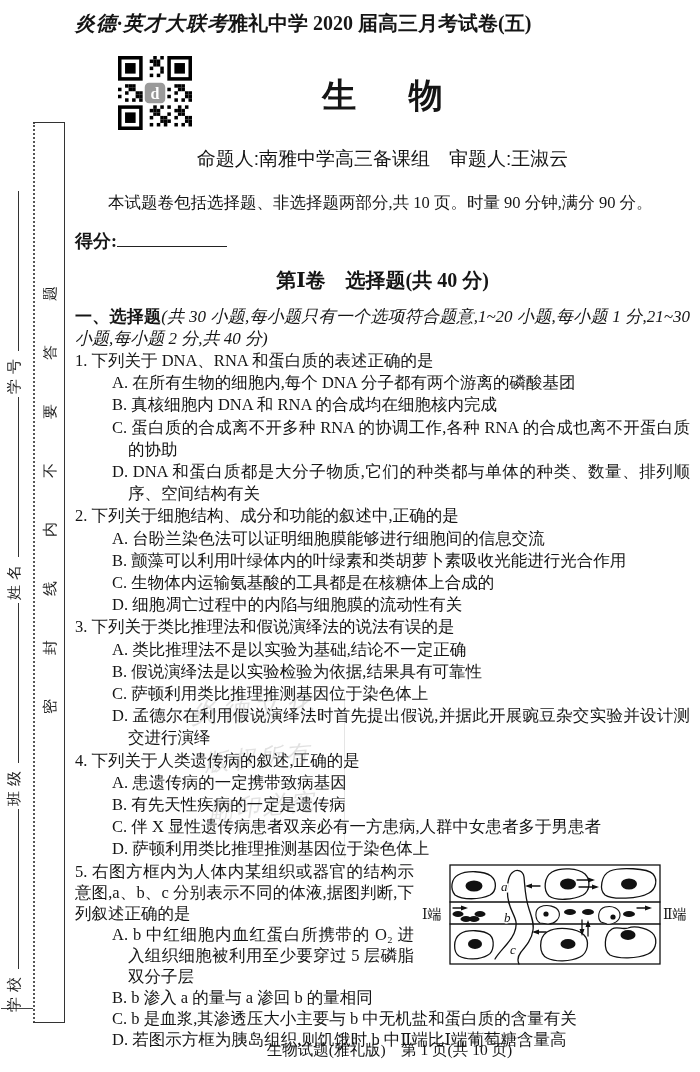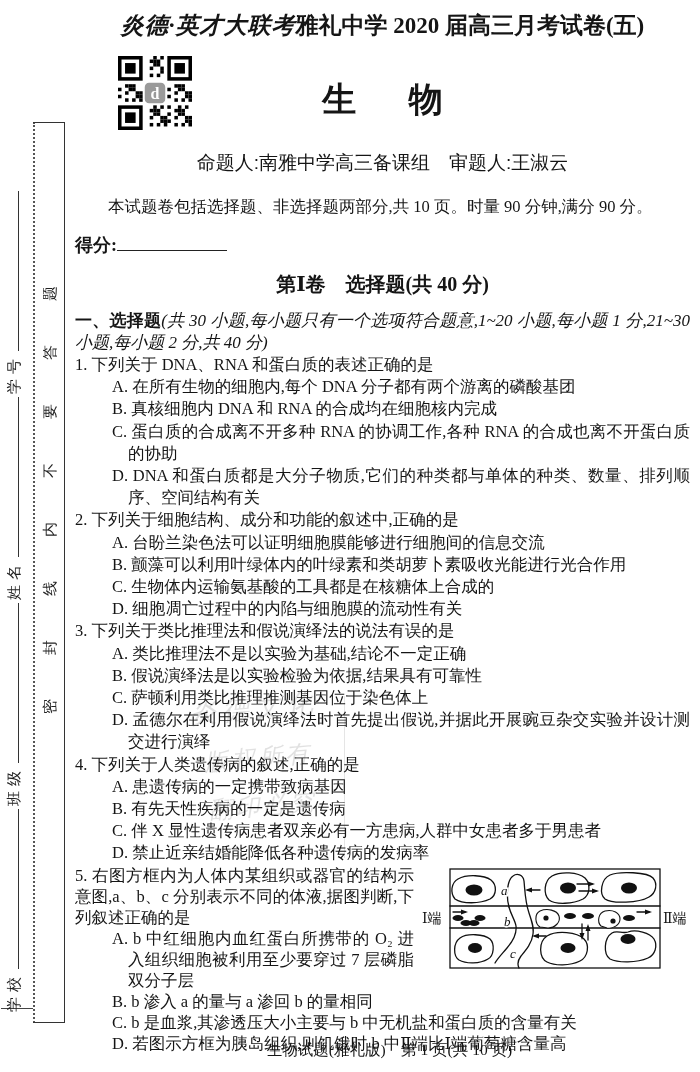--- a/index.html
+++ b/index.html
@@ -25,21 +25,21 @@
   
   .watermark{position:absolute;left:178px;top:690px;width:160px;text-align:center;
         color:rgba(70,70,70,0.16);transform:rotate(-5deg);pointer-events:none;
         font-style:italic;z-index:0;}
   .wm1{font-size:27px;letter-spacing:5px;}
   .wm2,.wm3{font-size:24px;letter-spacing:3px;margin-top:16px;}
   .wm-line{position:absolute;left:344px;top:696px;height:162px;border-left:1px solid rgba(0,0,0,0.10);}
 
   
   .content{position:absolute;left:75px;top:10px;width:615px;z-index:1;}
-  .title{margin:0;text-align:center;font-size:23px;font-weight:bold;white-space:nowrap;}
+  .title{margin:0;text-align:left;font-size:20px;font-weight:bold;white-space:nowrap;}
   .title-brand{font-style:italic;font-weight:900;letter-spacing:1px;}
   .qr{position:absolute;left:118px;top:56px;width:74px;height:74px;z-index:2;}
   .subject{margin:36px 0 0;text-align:center;font-size:34px;font-weight:bold;
            letter-spacing:1.55em;text-indent:1.55em;}
   .setters{margin:27px 0 0;text-align:center;font-size:19px;font-weight:normal;
            font-family:"Liberation Sans","DejaVu Sans",sans-serif;}
   .notice{margin:20px 0 0;font-size:16.5px;text-indent:2em;}
   .score{margin:15px 35px 0 0;text-align:left;font-size:18px;font-weight:bold;}
   .score-line{display:inline-block;width:110px;height:16px;border-bottom:1.5px solid #222;}
   .section-title{margin:14px 0 0;text-align:center;font-size:20px;font-weight:bold;}
@@ -211,21 +211,21 @@
       <div class="opt">B. 假说演绎法是以实验检验为依据,结果具有可靠性</div>
       <div class="opt">C. 萨顿利用类比推理推测基因位于染色体上</div>
       <div class="opt">D. 孟德尔在利用假说演绎法时首先提出假说,并据此开展豌豆杂交实验并设计测交进行演绎</div>
     </div>
 
     <div class="q">
       <div class="stem"><span>4.</span> <span>下列关于人类遗传病的叙述,正确的是</span></div>
       <div class="opt">A. 患遗传病的一定携带致病基因</div>
       <div class="opt">B. 有先天性疾病的一定是遗传病</div>
       <div class="opt">C. 伴 X 显性遗传病患者双亲必有一方患病,人群中女患者多于男患者</div>
-      <div class="opt">D. 禁止近亲结婚能降低各种遗传病的发病率</div>
+      <div class="opt">D. 萨顿利用类比推理推测基因位于染色体上</div>
     </div>
 
     <div class="q q5">
       <div class="figwrap">
         <svg width="268" height="108" viewBox="0 0 268 108">
           <text x="0" y="57" font-size="14" fill="#111">Ⅰ端</text>
           <text x="241" y="57" font-size="14" fill="#111">Ⅱ端</text>
           <g fill="none" stroke="#111" stroke-width="1.3" stroke-linecap="round">
             <rect x="28" y="3" width="210" height="99"></rect>
             <line x1="28" y1="40" x2="238" y2="40"></line>
@@ -285,21 +285,21 @@
             <polygon points="166,58 163.5,65 168.5,65"></polygon>
           </g>
           <g fill="#111" font-size="13" class="fig-lab" style="paint-order:stroke;stroke:#fff;stroke-width:3;">
             <text x="79" y="29">a</text>
             <text x="82" y="60">b</text>
             <text x="88" y="92">c</text>
           </g>
         </svg>
       </div>
       <div class="stem"><span>5.</span> <span>右图方框内为人体内某组织或器官的结构示意图,a、b、c 分别表示不同的体液,据图判断,下列叙述正确的是</span></div>
-      <div class="opt">A. b 中红细胞内血红蛋白所携带的 O₂ 进入组织细胞被利用至少要穿过 7 层磷脂双分子层</div>
+      <div class="opt">A. b 中红细胞内血红蛋白所携带的 O₂ 进入组织细胞被利用至少要穿过 5 层磷脂双分子层</div>
       <div class="opt">B. b 渗入 a 的量与 a 渗回 b 的量相同</div>
       <div class="opt">C. b 是血浆,其渗透压大小主要与 b 中无机盐和蛋白质的含量有关</div>
       <div class="opt">D. 若图示方框为胰岛组织,则饥饿时 b 中Ⅱ端比Ⅰ端葡萄糖含量高</div>
     </div>
   </div>
 
   <div class="footer">生物试题(雅礼版)　第 1 页(共 10 页)</div>
 </div>
 
 </body></html>

